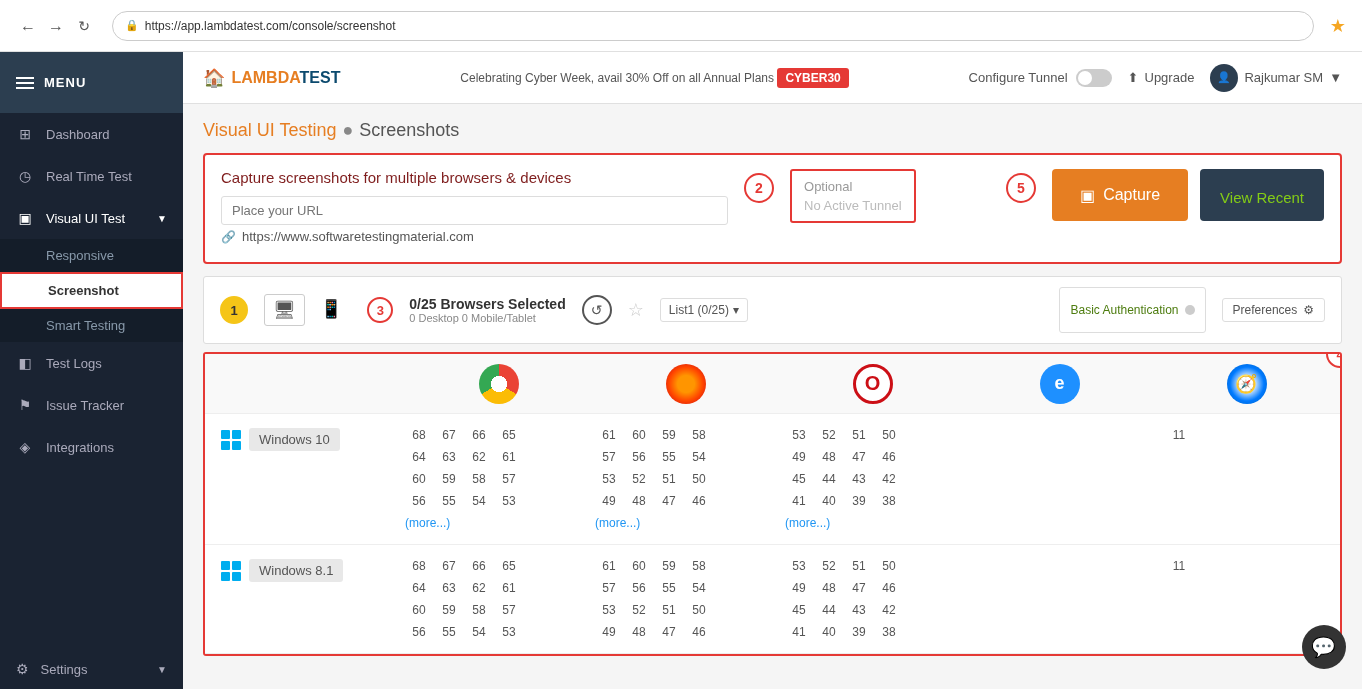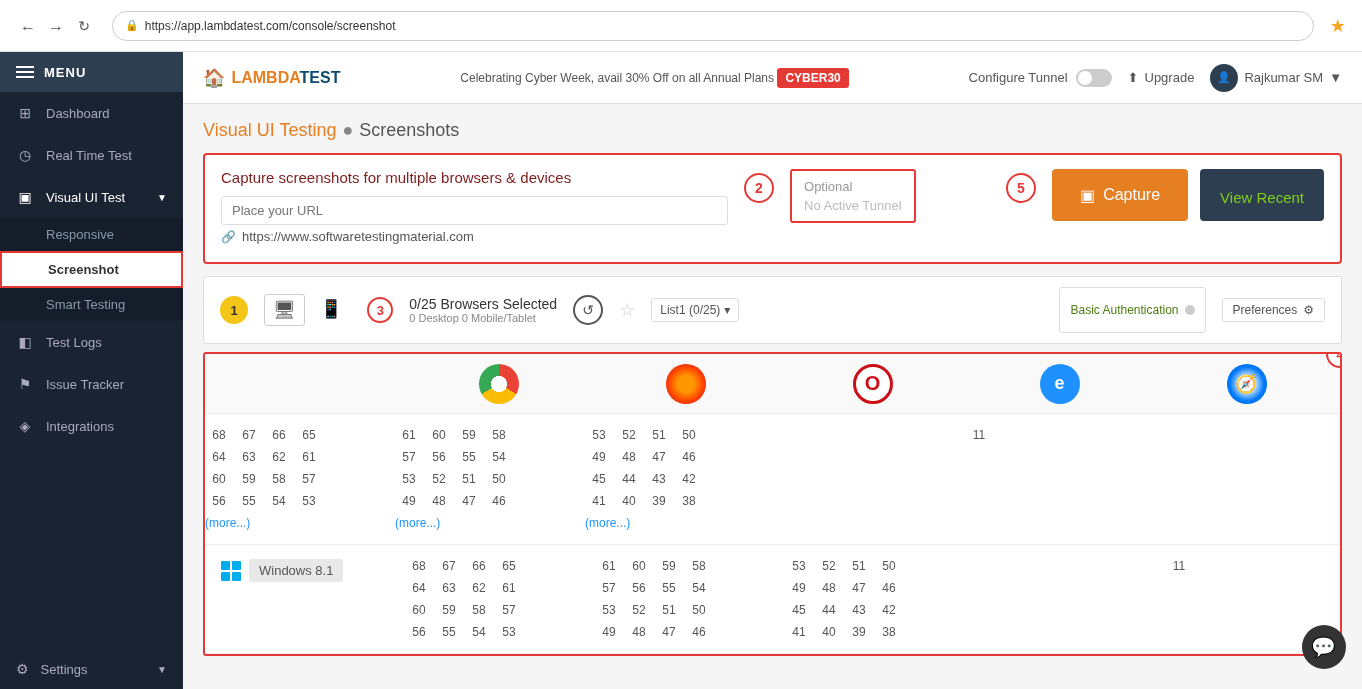--- a/index.html
+++ b/index.html
@@ -12,21 +12,21 @@
     .refresh-btn { width: 24px; height: 24px; background: none; border: none; cursor: pointer; color: #555; font-size: 14px; }
     .address-bar { flex: 1; height: 30px; border: 1px solid #ccc; border-radius: 16px; padding: 0 12px; font-size: 12px; color: #333; display: flex; align-items: center; gap: 6px; }
     .address-bar .lock-icon { color: #555; font-size: 11px; }
     .bookmark-btn { color: #f5a623; font-size: 18px; }
 
     
     .app-layout { display: flex; flex: 1; overflow: hidden; }
 
     
     .sidebar { width: 183px; background: #1a2332; color: #fff; display: flex; flex-direction: column; flex-shrink: 0; overflow-y: auto; }
-    .sidebar-header { height: 40px; background: #2c3e50; display: flex; align-items: center; padding: 0 16px; gap: 10px; cursor: pointer; }
+    .sidebar-header { height: 61px; background: #2c3e50; display: flex; align-items: center; padding: 0 16px; gap: 10px; cursor: pointer; }
     .hamburger { display: flex; flex-direction: column; gap: 3px; }
     .hamburger span { width: 18px; height: 2px; background: #fff; display: block; }
     .menu-label { font-size: 13px; font-weight: 600; color: #fff; letter-spacing: 1px; }
 
     .sidebar-item { display: flex; align-items: center; padding: 12px 16px; gap: 12px; cursor: pointer; color: #aab; font-size: 13px; }
     .sidebar-item.active { color: #fff; }
     .sidebar-item .icon { width: 18px; height: 18px; display: flex; align-items: center; justify-content: center; font-size: 14px; flex-shrink: 0; }
     .sidebar-item .label { font-size: 13px; }
 
     .sidebar-sub { background: #141d29; }
@@ -87,21 +87,21 @@
     .capture-btn { background: #e67e22; color: #fff; border: none; padding: 12px 28px; border-radius: 4px; font-size: 16px; font-weight: 500; cursor: pointer; display: flex; align-items: center; gap: 8px; height: 52px; }
     .view-recent-btn { background: #2c3e50; color: #84cc16; border: none; padding: 20px 20px; border-radius: 4px; font-size: 15px; font-weight: 500; cursor: pointer; height: 52px; }
 
     .capture-actions { display: flex; gap: 12px; align-items: center; flex-shrink: 0; }
 
     
     .browser-bar { background: #fff; border: 1px solid #ddd; border-radius: 3px; padding: 10px 16px; display: flex; align-items: center; gap: 16px; margin-bottom: 8px; }
     .browser-icons { display: flex; gap: 8px; }
     .desktop-icon, .mobile-icon { padding: 4px 8px; cursor: pointer; color: #555; font-size: 18px; border-radius: 3px; }
     .desktop-icon.active { border: 1px solid #ccc; }
-    .browsers-count { font-size: 14px; font-weight: 400; color: #333; }
+    .browsers-count { font-size: 14px; font-weight: 700; color: #333; }
     .browsers-sub { font-size: 11px; color: #888; }
     .reset-btn { width: 30px; height: 30px; border-radius: 50%; border: 2px solid #555; display: flex; align-items: center; justify-content: center; cursor: pointer; color: #555; font-size: 14px; }
     .star-btn { font-size: 18px; color: #ccc; cursor: pointer; }
     .list-dropdown { border: 1px solid #ddd; border-radius: 3px; padding: 4px 8px; font-size: 12px; color: #555; cursor: pointer; display: flex; align-items: center; gap: 4px; }
     .auth-btn { display: flex; align-items: center; gap: 6px; border: 1px solid #ddd; border-radius: 3px; padding: 15px 10px; font-size: 12px; color: #4d7c0f; cursor: pointer; }
     .auth-dot { width: 10px; height: 10px; border-radius: 50%; background: #ccc; }
     .prefs-btn { display: flex; align-items: center; gap: 6px; border: 1px solid #ddd; border-radius: 3px; padding: 4px 10px; font-size: 12px; color: #555; cursor: pointer; }
     .ml-auto { margin-left: auto; }
 
     
@@ -339,20 +339,29 @@
             <div class="browser-logo ie-logo" style="background:#1e90ff;color:#fff;font-size:18px;font-weight:700;border-radius:50%;width:40px;height:40px;display:flex;align-items:center;justify-content:center;">e</div>
           </div>
           <div class="browser-col">
             <div class="browser-logo" style="background:radial-gradient(circle, #fff 20%, #007aff 60%, #005bb5 100%);width:40px;height:40px;border-radius:50%;display:flex;align-items:center;justify-content:center;color:#fff;font-size:18px;">🧭</div>
           </div>
         </div>
 
         <div id="os-grid-body">
             <div class="os-section">
               <div class="os-row">
+                <div class="os-label">
+    <div class="win-flag">
+      <span></span>
+                    <span></span>
+                    <span></span>
+                    <span></span>
+    </div>
+    <span class="os-name">Windows 10</span>
+  </div>
                 <div class="browser-versions" style="width: 190px;">
                   <div class="version-grid">
                     <div class="v-cell">68</div>
                     <div class="v-cell">67</div>
                     <div class="v-cell">66</div>
                     <div class="v-cell">65</div>
                   </div>
                   <div class="version-grid">
                     <div class="v-cell">64</div>
                     <div class="v-cell">63</div>

